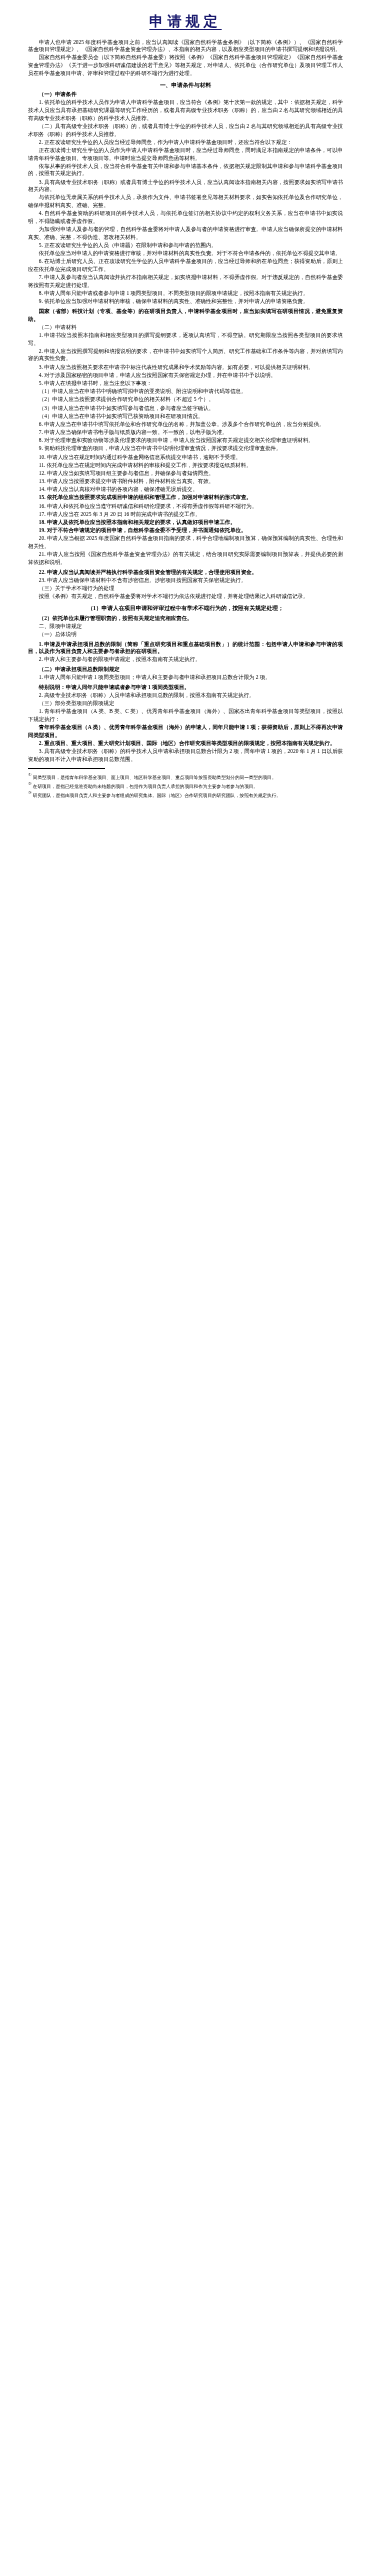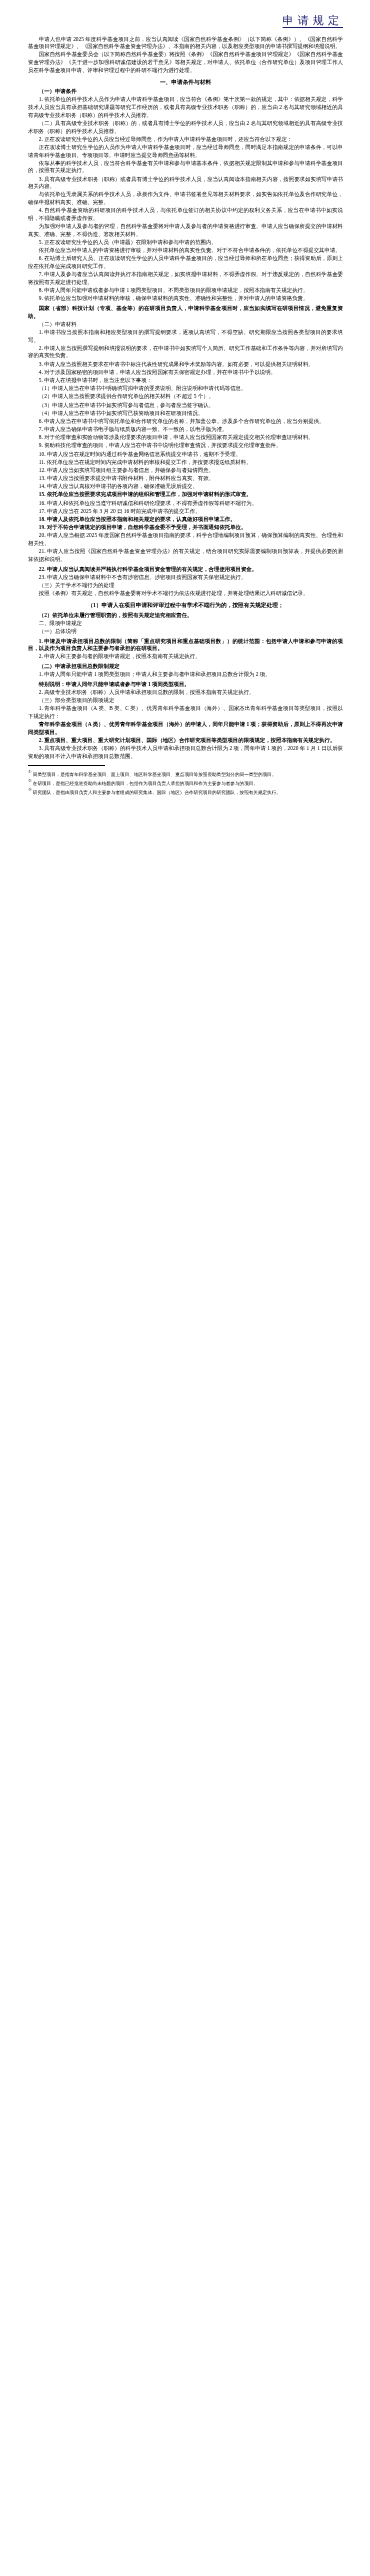--- a/index.html
+++ b/index.html
@@ -14,23 +14,23 @@
   }
   .page {
     width: 371px;
     min-height: 2787px;
     box-sizing: border-box;
     padding: 13.4px 28px 20.6px 28px;
     background: #ffffff;
   }
   h1.doc-title {
     font-family: "Liberation Serif", serif;
-    font-size: 11px;
-    font-weight: normal;
-    text-align: right;
+    font-size: 14px;
+    font-weight: bold;
+    text-align: center;
     letter-spacing: 4.1px;
     margin: 0 0 7.2px 0;
     padding: 0;
     color: #1a1a6e;
     text-decoration: underline;
     text-underline-offset: 2.6px;
   }
   p {
     margin: 0 0 0.5px 0;
     font-size: 5.4px;

